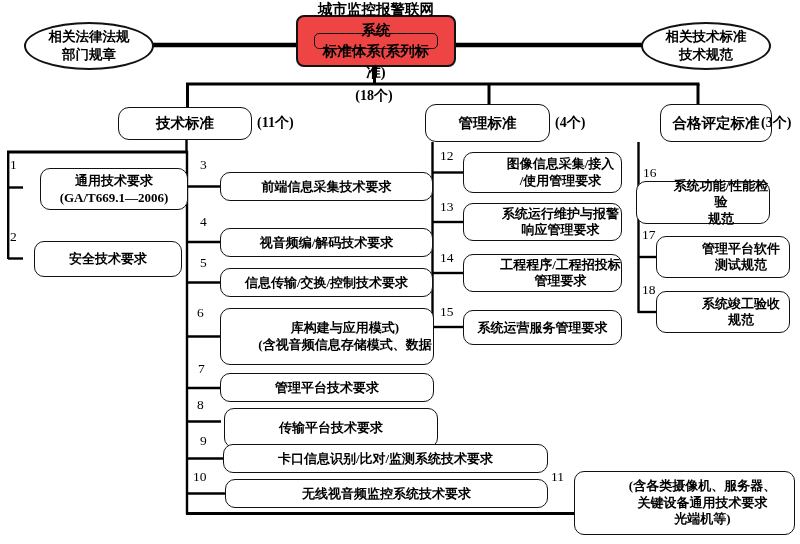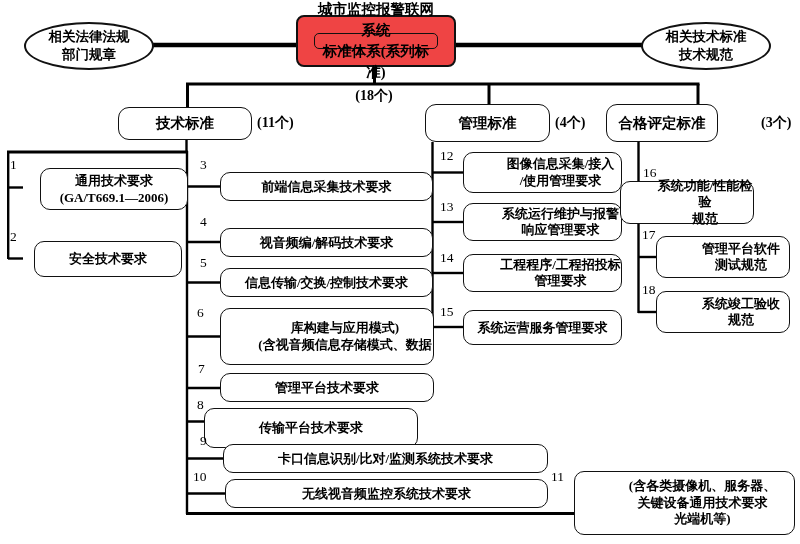--- a/index.html
+++ b/index.html
@@ -108,21 +108,21 @@
   </div>
 
   <div class="count" style="left:331px;top:87px;width:86px;text-align:center">(18个)</div>
 
   <div class="hdr" style="left:118px;top:107px;width:134px;height:33px">技术标准</div>
   <div class="count" style="left:257px;top:114px">(11个)</div>
 
   <div class="hdr" style="left:425px;top:104px;width:125px;height:38px">管理标准</div>
   <div class="count" style="left:555px;top:114px">(4个)</div>
 
-  <div class="hdr" style="left:606px;top:104px;width:112px;height:38px">合格评定标准</div>
+  <div class="hdr" style="left:660px;top:104px;width:112px;height:38px">合格评定标准</div>
   <div class="count" style="left:761px;top:114px">(3个)</div>
 
   <span class="num" style="left:10px;top:157px">1</span>
   <div class="node" style="left:40px;top:168px;width:148px;height:42px">
     <span>通用技术要求</span>
     <span>(GA/T669.1—2006)</span>
   </div>
 
   <span class="num" style="left:10px;top:229px">2</span>
   <div class="node" style="left:34px;top:241px;width:148px;height:36px">
@@ -149,21 +149,21 @@
     <span>库构建与应用模式)</span>
     <span>(含视音频信息存储模式、数据</span>
   </div>
 
   <span class="num" style="left:198px;top:361px">7</span>
   <div class="node" style="left:220px;top:373px;width:214px;height:29px">
     <span>管理平台技术要求</span>
   </div>
 
   <span class="num" style="left:197px;top:397px">8</span>
-  <div class="node" style="left:204px;top:408px;width:214px;height:40px">
+  <div class="node" style="left:224px;top:408px;width:214px;height:40px">
     <span>传输平台技术要求</span>
   </div>
 
   <span class="num" style="left:200px;top:433px">9</span>
   <div class="node" style="left:223px;top:444px;width:325px;height:29px">
     <span>卡口信息识别/比对/监测系统技术要求</span>
   </div>
 
   <span class="num" style="left:193px;top:469px">10</span>
   <div class="node" style="left:225px;top:479px;width:323px;height:29px">
@@ -194,21 +194,21 @@
     <span>工程程序/工程招投标</span>
     <span>管理要求</span>
   </div>
 
   <span class="num" style="left:440px;top:304px">15</span>
   <div class="node" style="left:463px;top:310px;width:159px;height:35px">
     <span>系统运营服务管理要求</span>
   </div>
 
   <span class="num" style="left:643px;top:165px">16</span>
-  <div class="node small" style="left:620px;top:181px;width:134px;height:43px">
+  <div class="node small" style="left:636px;top:181px;width:134px;height:43px">
     <span>系统功能/性能检验</span>
     <span>规范</span>
   </div>
 
   <span class="num" style="left:642px;top:227px">17</span>
   <div class="node small" style="left:656px;top:236px;width:134px;height:42px">
     <span>管理平台软件</span>
     <span>测试规范</span>
   </div>
 

